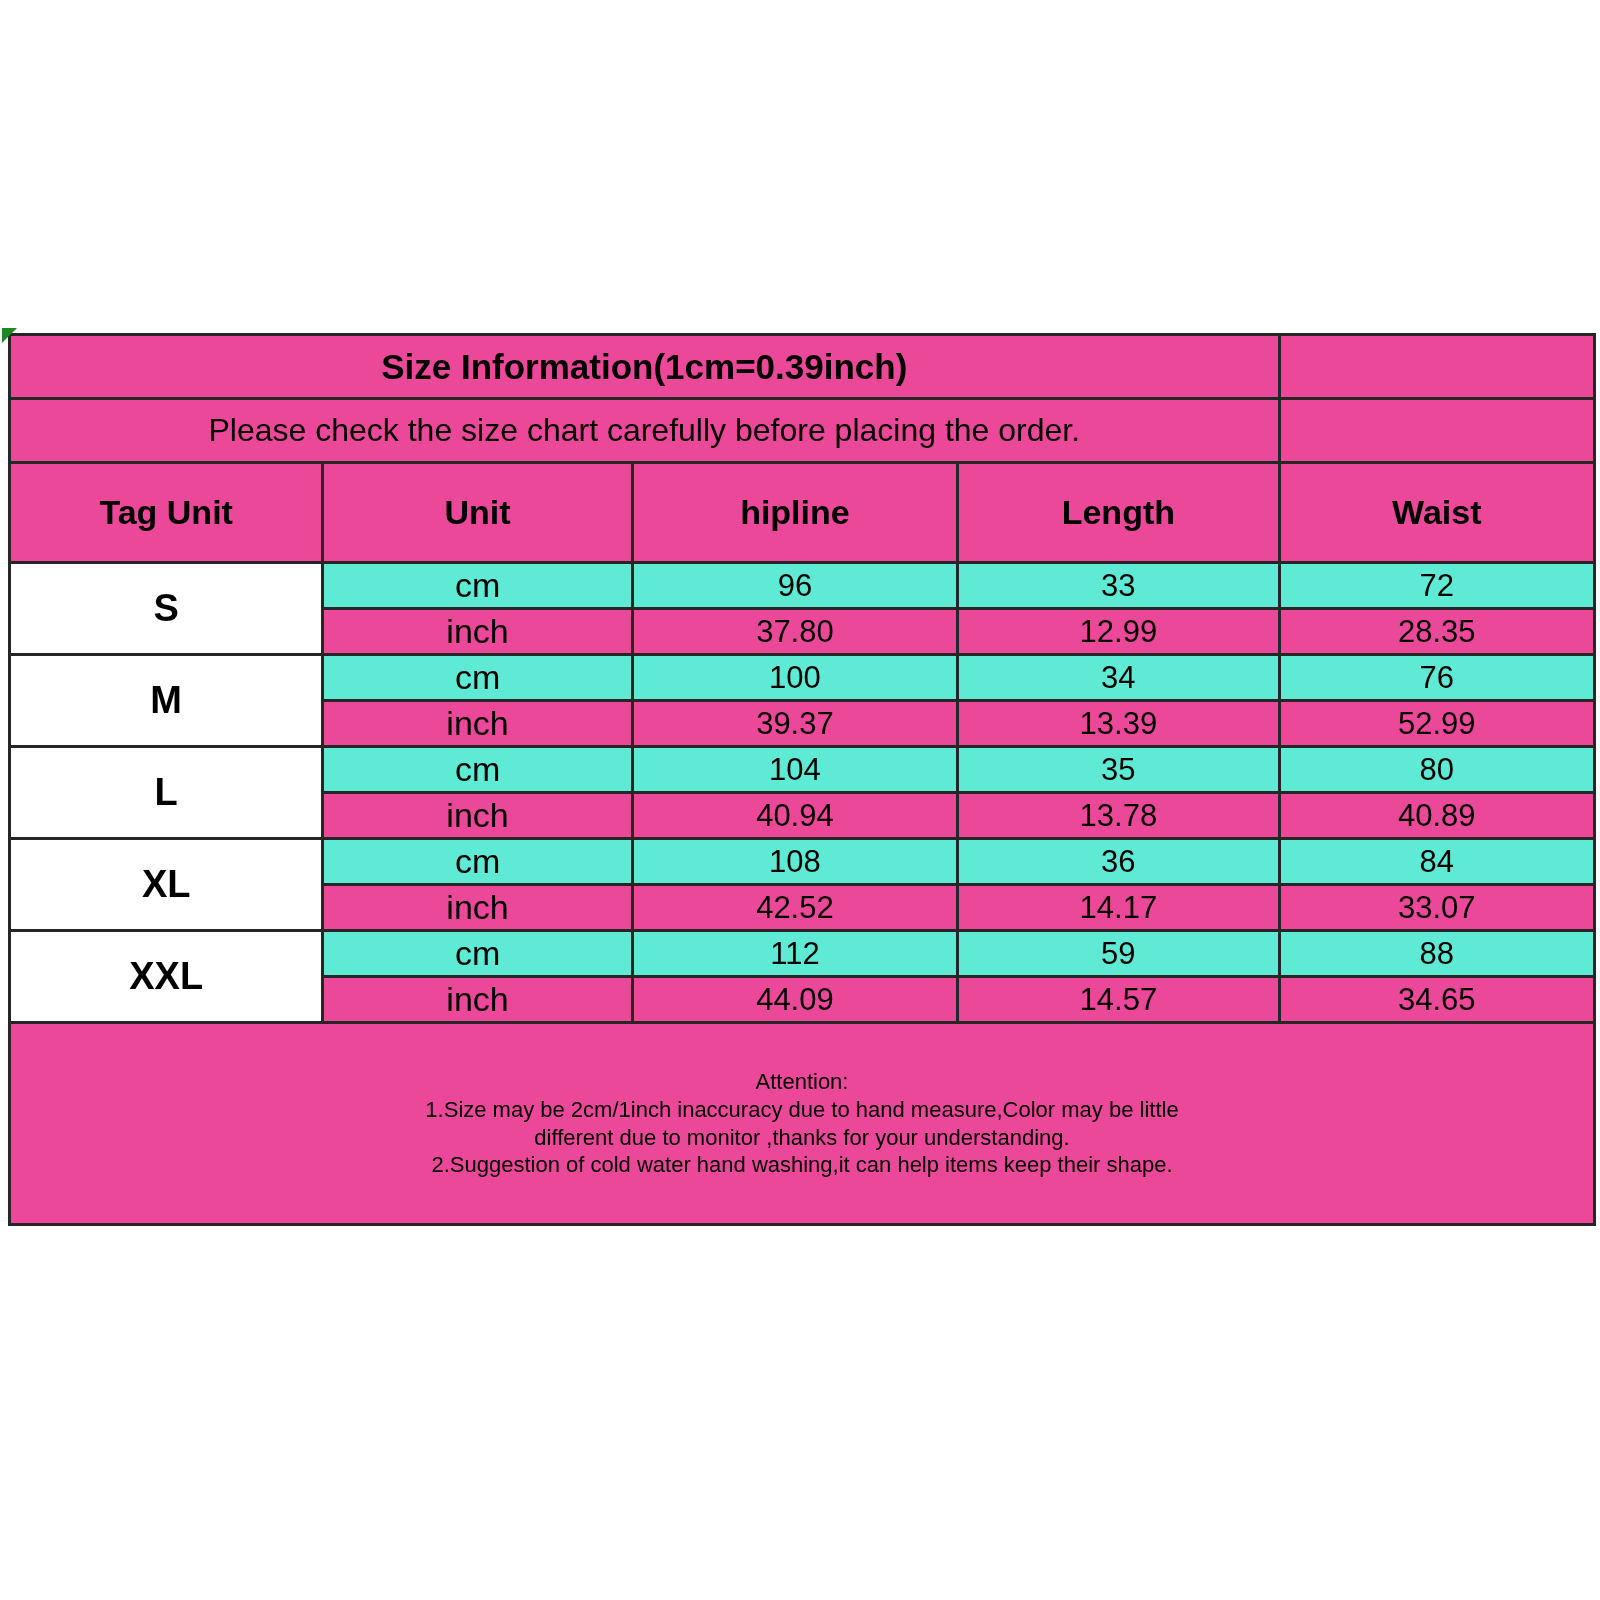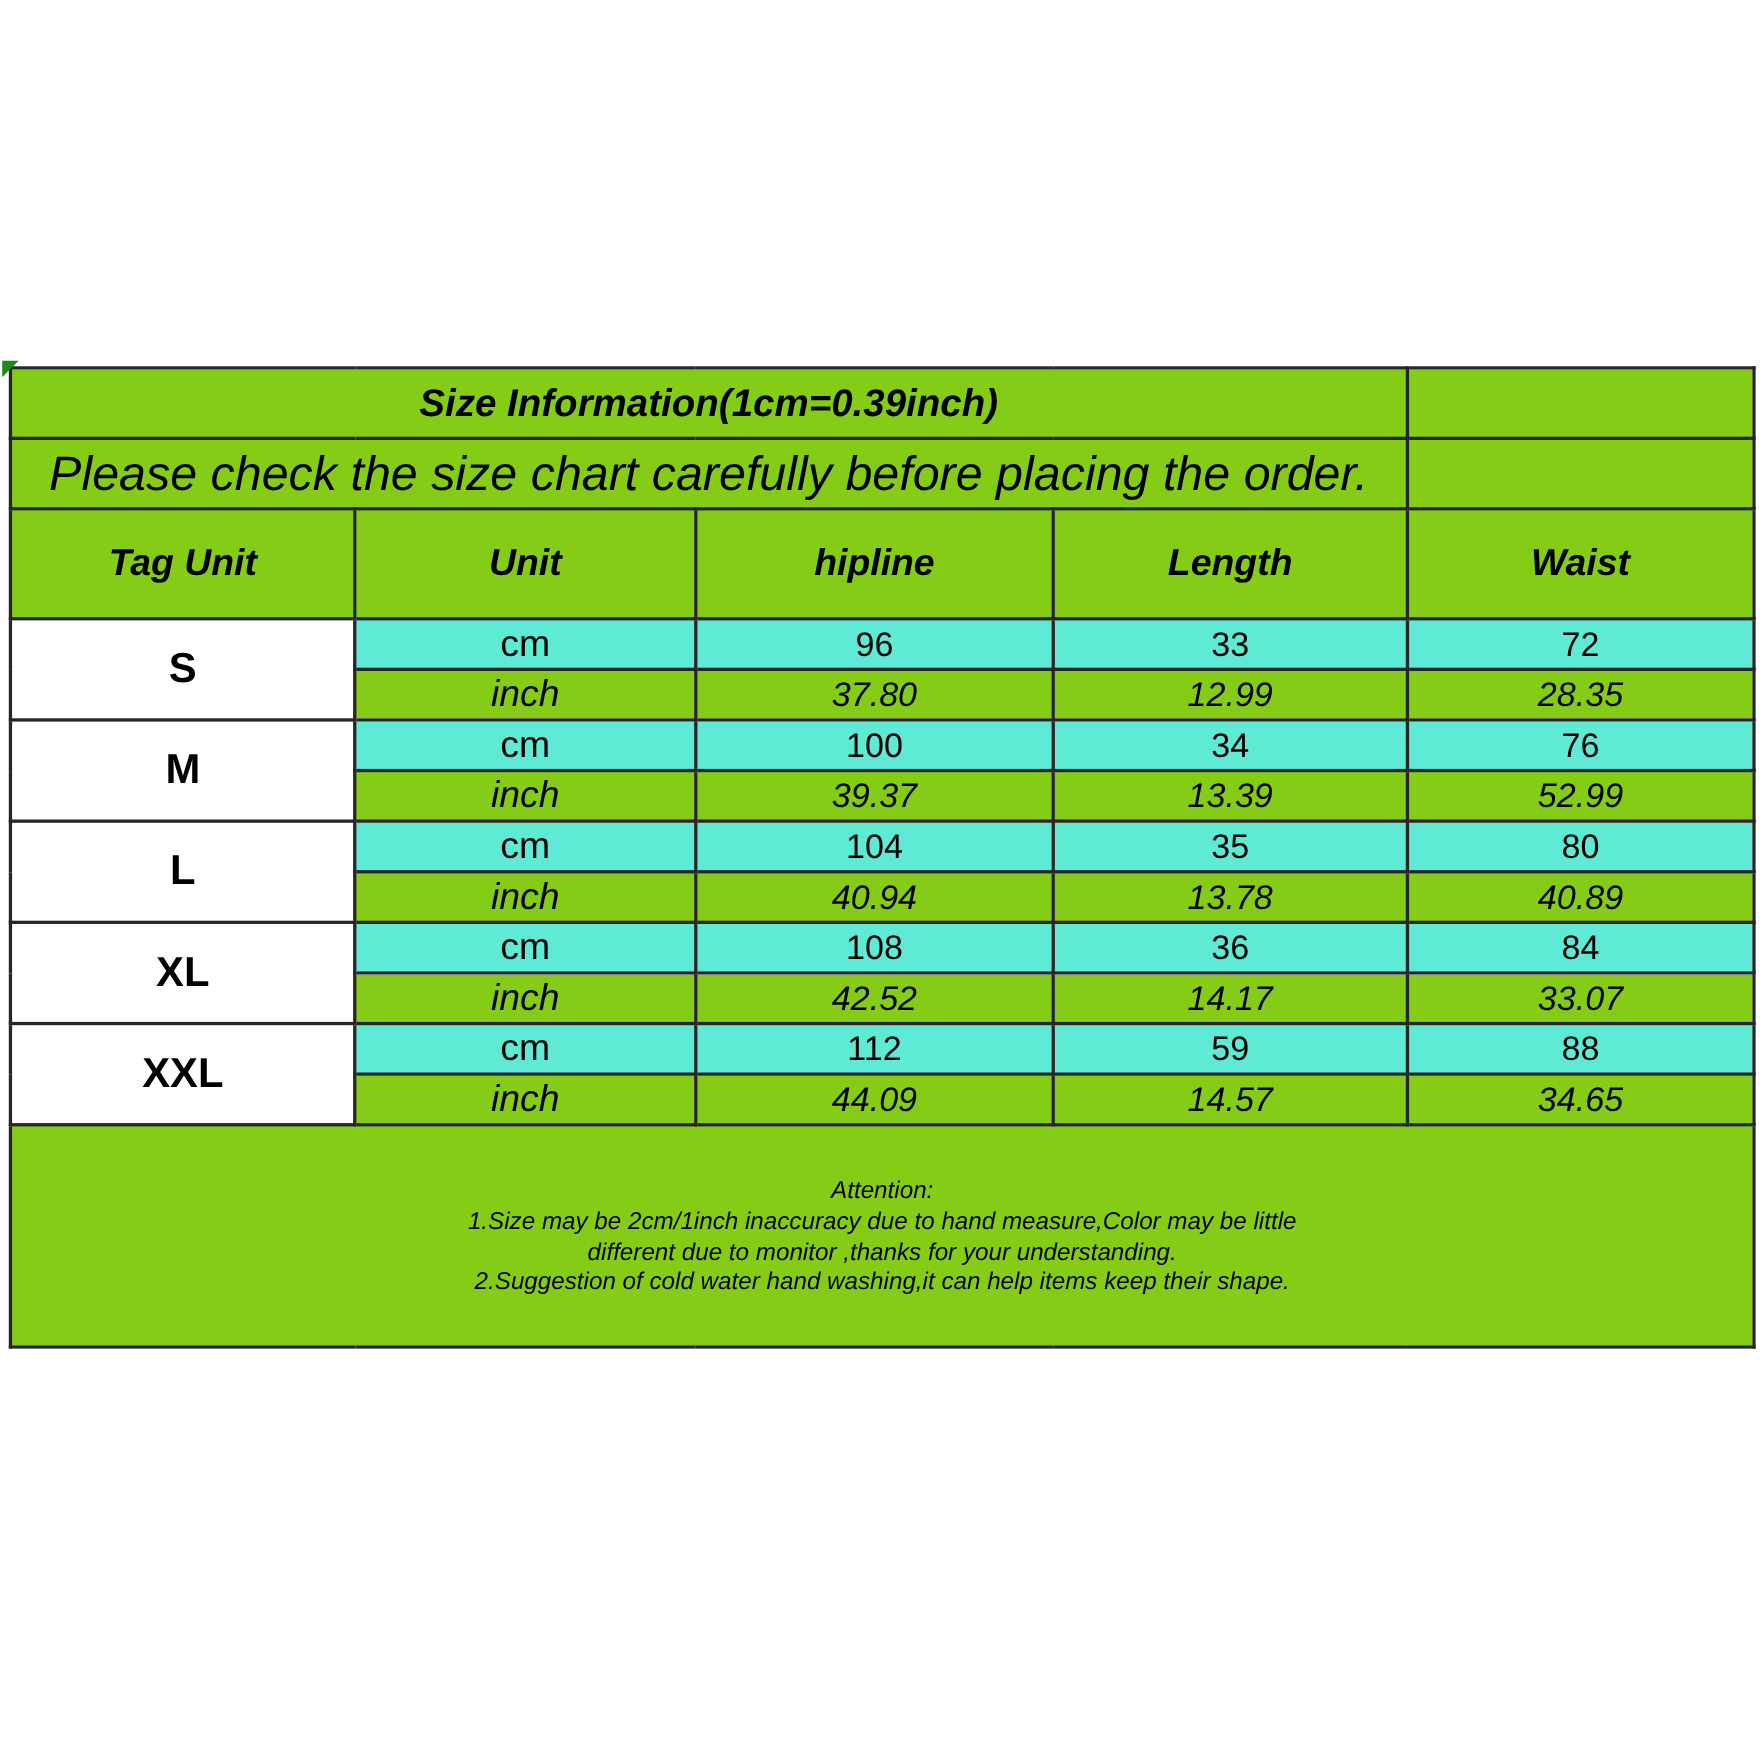--- a/index.html
+++ b/index.html
@@ -23,35 +23,35 @@
     width: 100%;
     table-layout: fixed;
   }
   table.size-table td, table.size-table th {
     border: 3px solid #262626;
     text-align: center;
     vertical-align: middle;
     padding: 0;
     overflow: hidden;
   }
-  .pink { background: #84cc16; font-style: italic; }
+  .pink { background: #ec4899; }
   .white-bg { background: #5eead4; }
 
   tr.title-row { height: 64px; }
   tr.subtitle-row { height: 64px; }
   tr.header-row { height: 100px; }
   tr.data-row { height: 46px; }
   tr.attention-row { height: 202px; }
 
   .title-cell {
     font-size: 35px;
     font-weight: bold;
   }
   .subtitle-cell {
-    font-size: 44px;
+    font-size: 32px;
     font-weight: normal;
   }
   th.col-header {
     font-size: 34px;
     font-weight: bold;
   }
   td.tag-cell {
     font-size: 38px;
     font-weight: bold;
     background: #ffffff;

